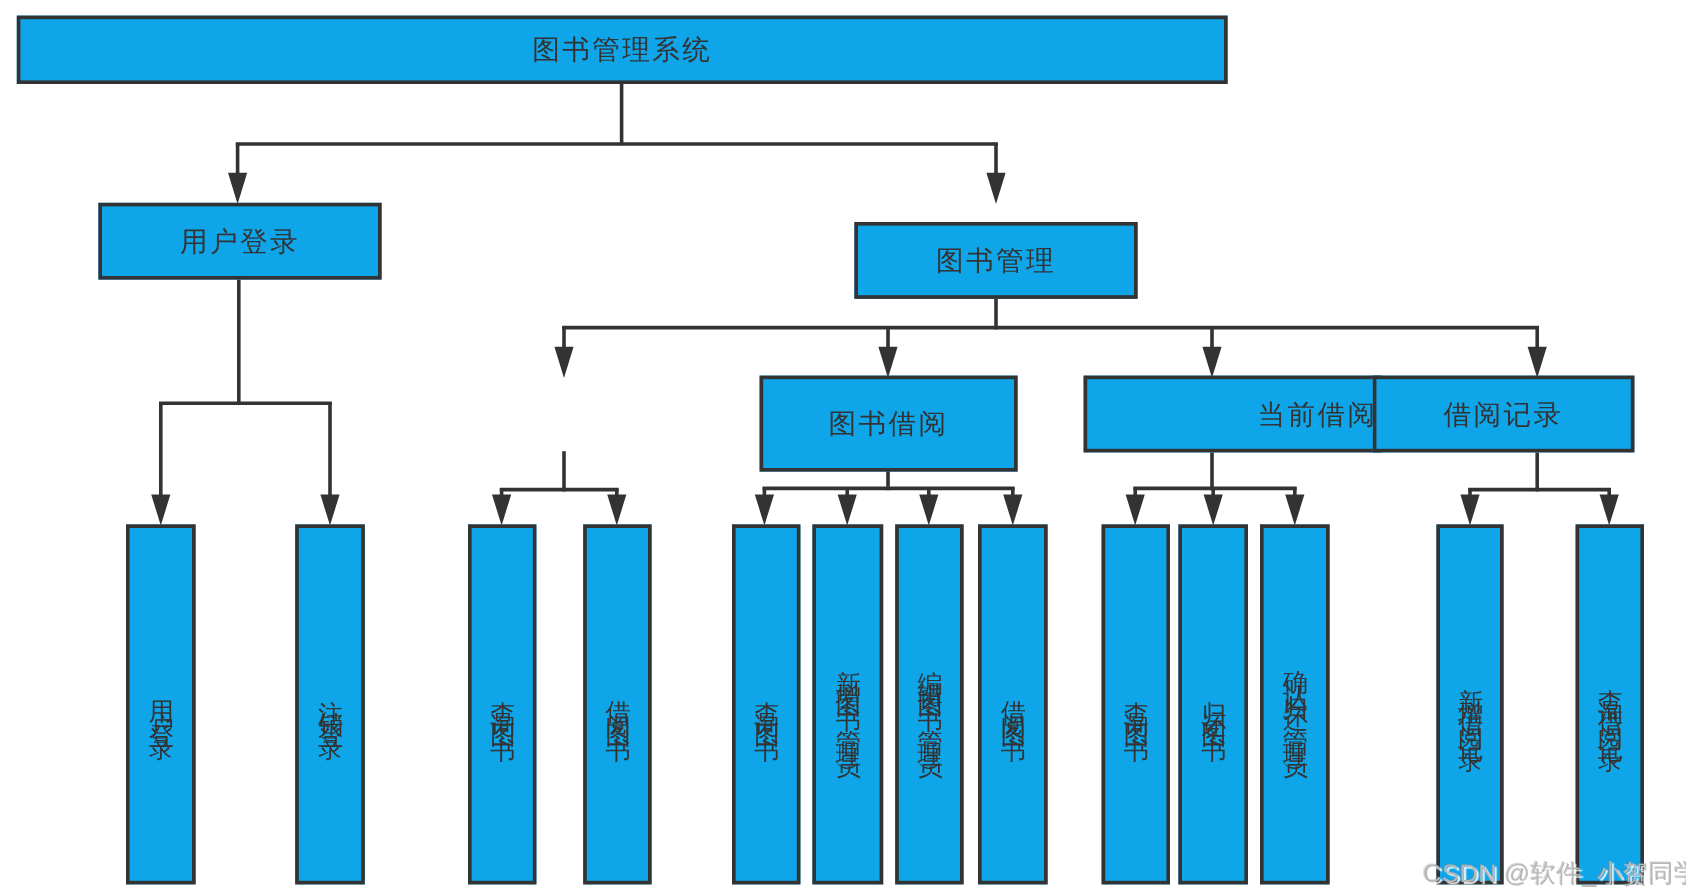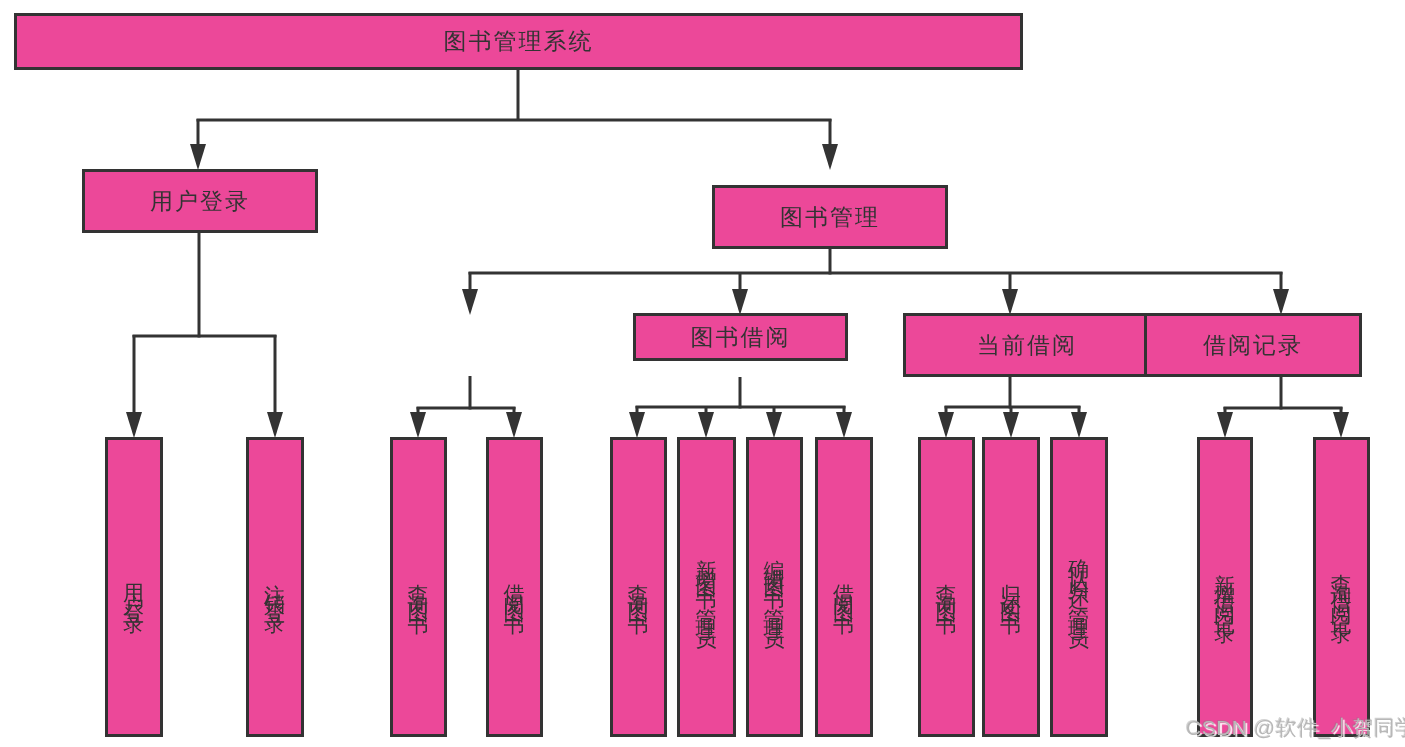--- a/index.html
+++ b/index.html
@@ -26,21 +26,21 @@
     stroke: var(--line, #333333);
     stroke-width: 3;
   }
   .wires polygon {
     fill: var(--line, #333333);
     stroke: none;
   }
   .box {
     position: absolute;
     box-sizing: border-box;
-    background: #ec4899;
+    background: #0ea5e9;
     border: 3px solid var(--border, #333333);
     display: flex;
     align-items: center;
     justify-content: center;
     color: var(--text, #333333);
   }
   .hbox span {
     font-size: 23px;
     letter-spacing: 2px;
     white-space: nowrap;
@@ -140,24 +140,24 @@
     <span>图书管理系统</span>
   </div>
 
   <div class="box hbox" style="left:82px; top:169px; width:236px; height:64px;">
     <span>用户登录</span>
   </div>
   <div class="box hbox" style="left:712px; top:185px; width:236px; height:64px;">
     <span>图书管理</span>
   </div>
 
-  <div class="box hbox" style="left:633px; top:313px; width:215px; height:48px;">
+  <div class="box hbox" style="left:633px; top:313px; width:215px; height:80px;">
     <span>图书借阅</span>
   </div>
-  <div class="box hbox" style="left:903px; top:313px; width:248px; height:64px;">
+  <div class="box hbox" style="left:903px; top:313px; width:248px; height:64px;justify-content:flex-end;">
     <span>当前借阅</span>
   </div>
   <div class="box hbox" style="left:1144px; top:313px; width:218px; height:64px;">
     <span>借阅记录</span>
   </div>
 
   <div class="box vbox" style="left:105px; top:437px; width:58px; height:300px;">
     <span>用户登录</span>
   </div>
   <div class="box vbox" style="left:246px; top:437px; width:58px; height:300px;">

